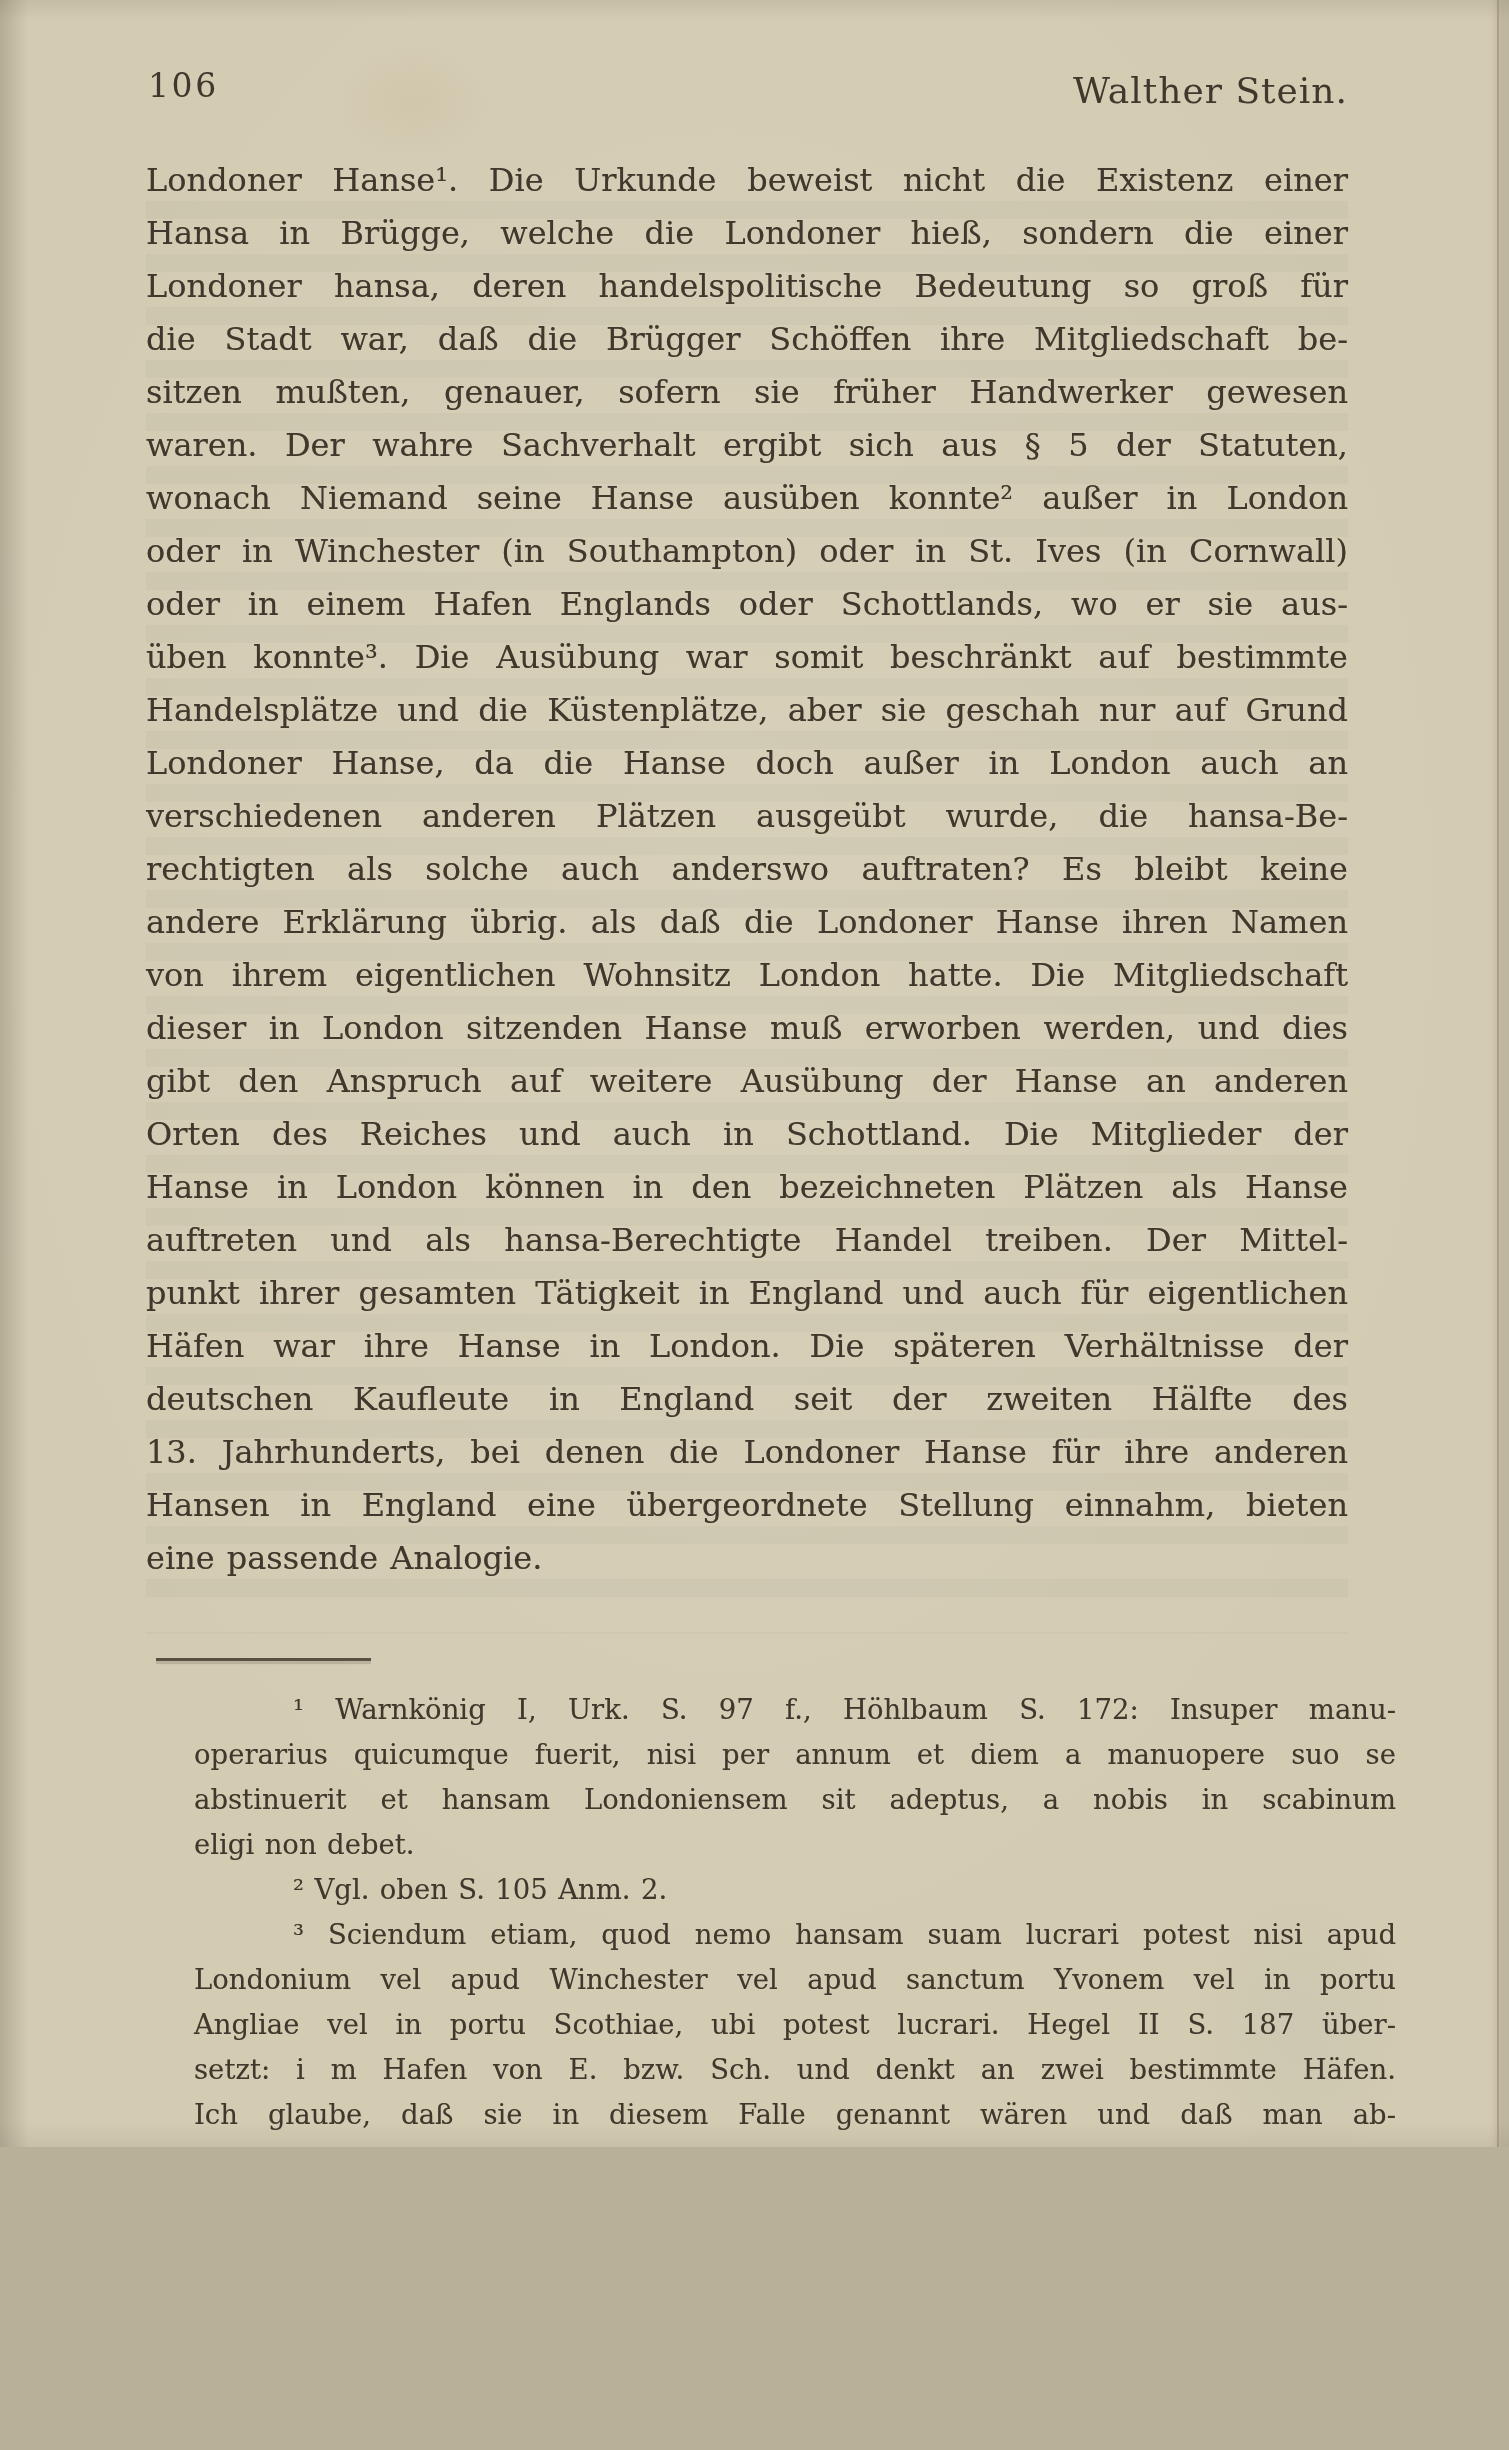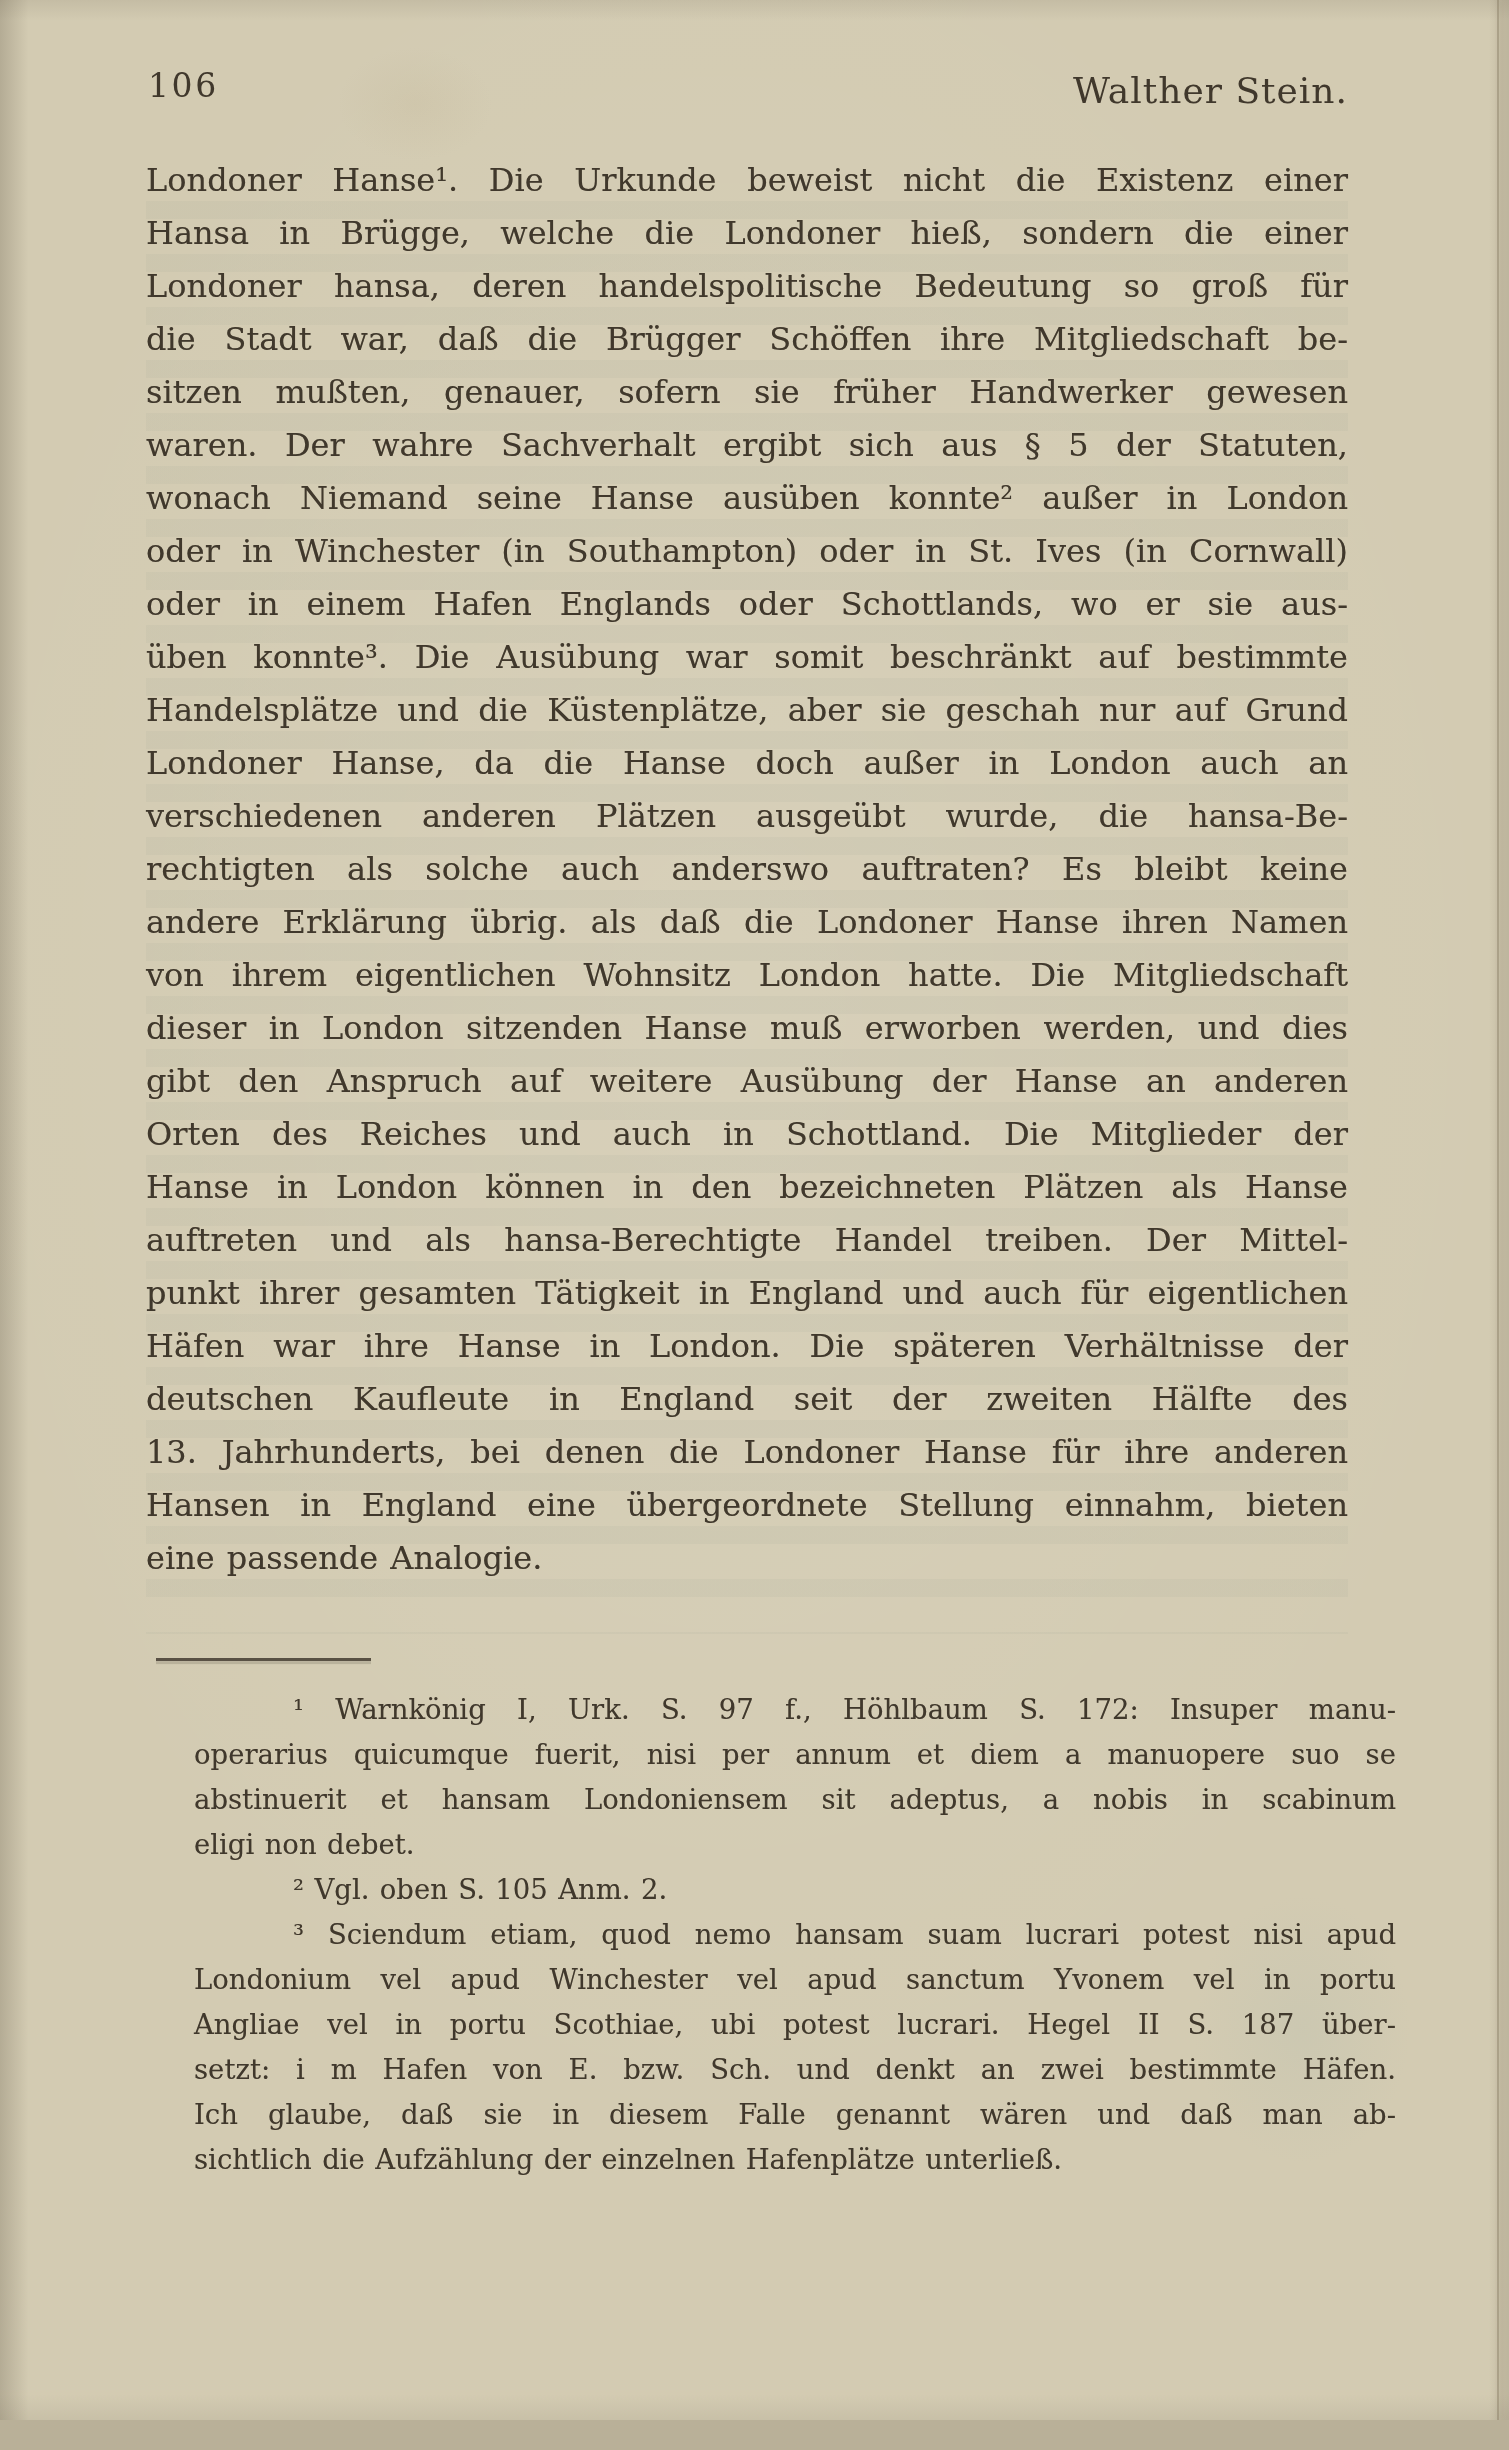--- a/index.html
+++ b/index.html
@@ -3,21 +3,21 @@
 <meta charset="utf-8">
 <style>
   html, body { margin: 0; padding: 0; }
   body {
     width: 1510px; height: 2450px;
     font-family: "DejaVu Serif", "Liberation Serif", serif;
     background: #b9b098;
   }
   .page {
     position: relative;
-    width: 1510px; height: 2420px;
+    width: 1510px; height: 2147px;
     overflow: hidden;
     background:
       radial-gradient(ellipse 1141px 1660px at 48% 42%, rgba(255,255,255,0.10), rgba(0,0,0,0) 70%),
       linear-gradient(to right, rgba(70,60,45,0.22) 0px, rgba(70,60,45,0.0) 28.5px),
       linear-gradient(to left, rgba(70,60,45,0.16) 0px, rgba(70,60,45,0.0) 21px),
       linear-gradient(to bottom, rgba(70,60,45,0.10) 0px, rgba(70,60,45,0.0) 21px),
       linear-gradient(to top, rgba(70,60,45,0.08) 0px, rgba(70,60,45,0.0) 26px),
       var(--paper, #d3cbb2);
     color: var(--ink, #40382c);
   }

